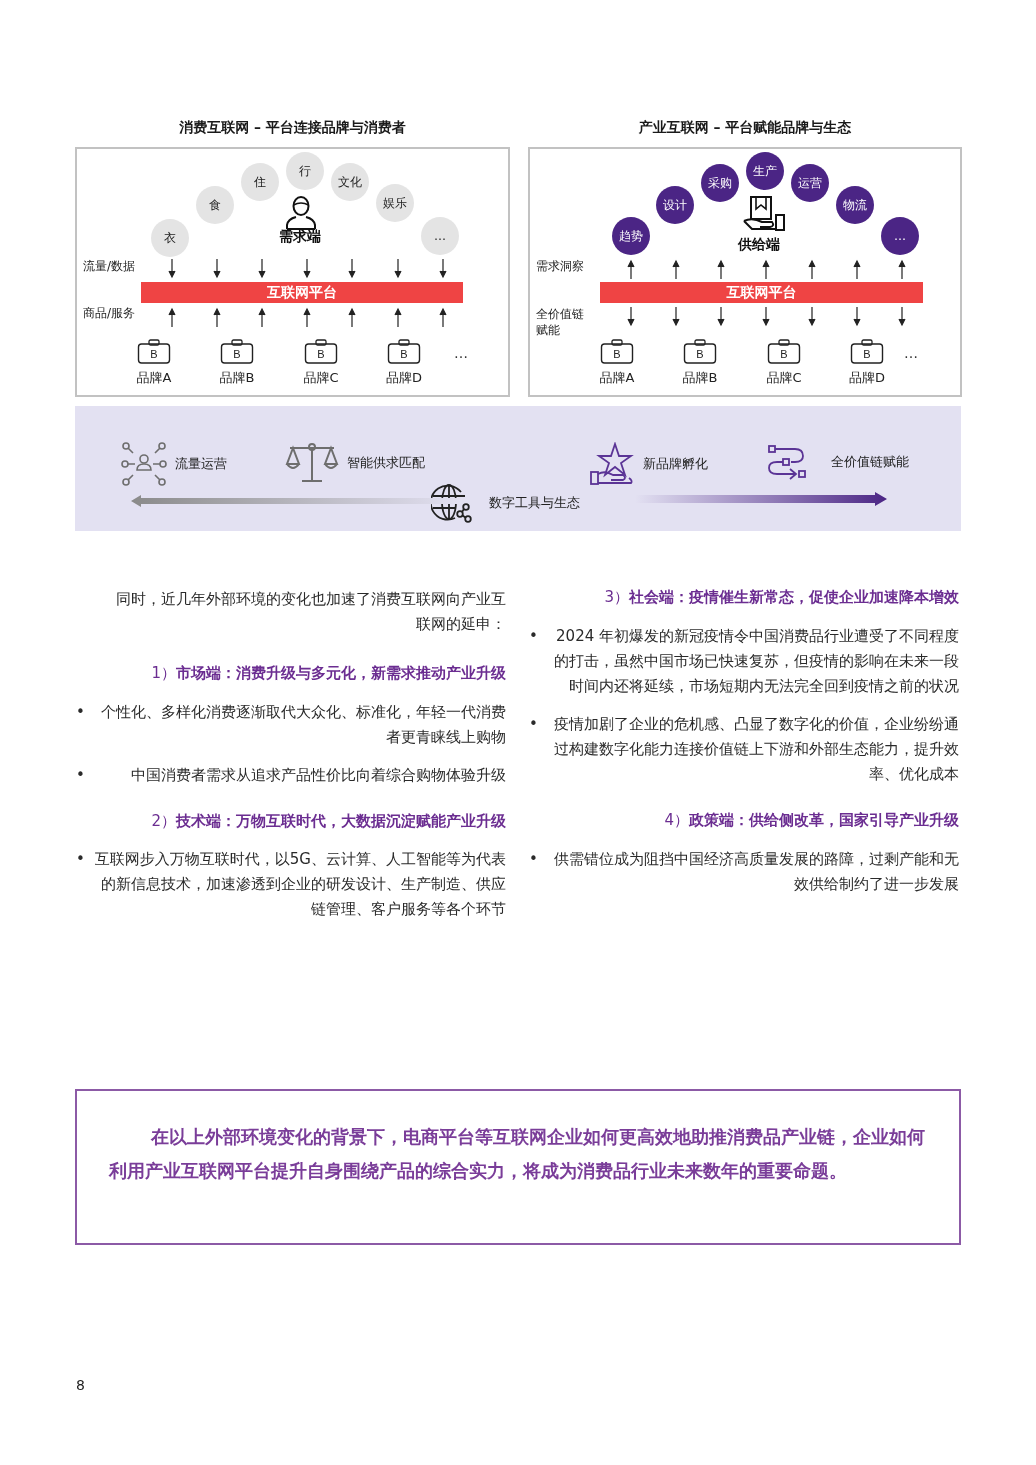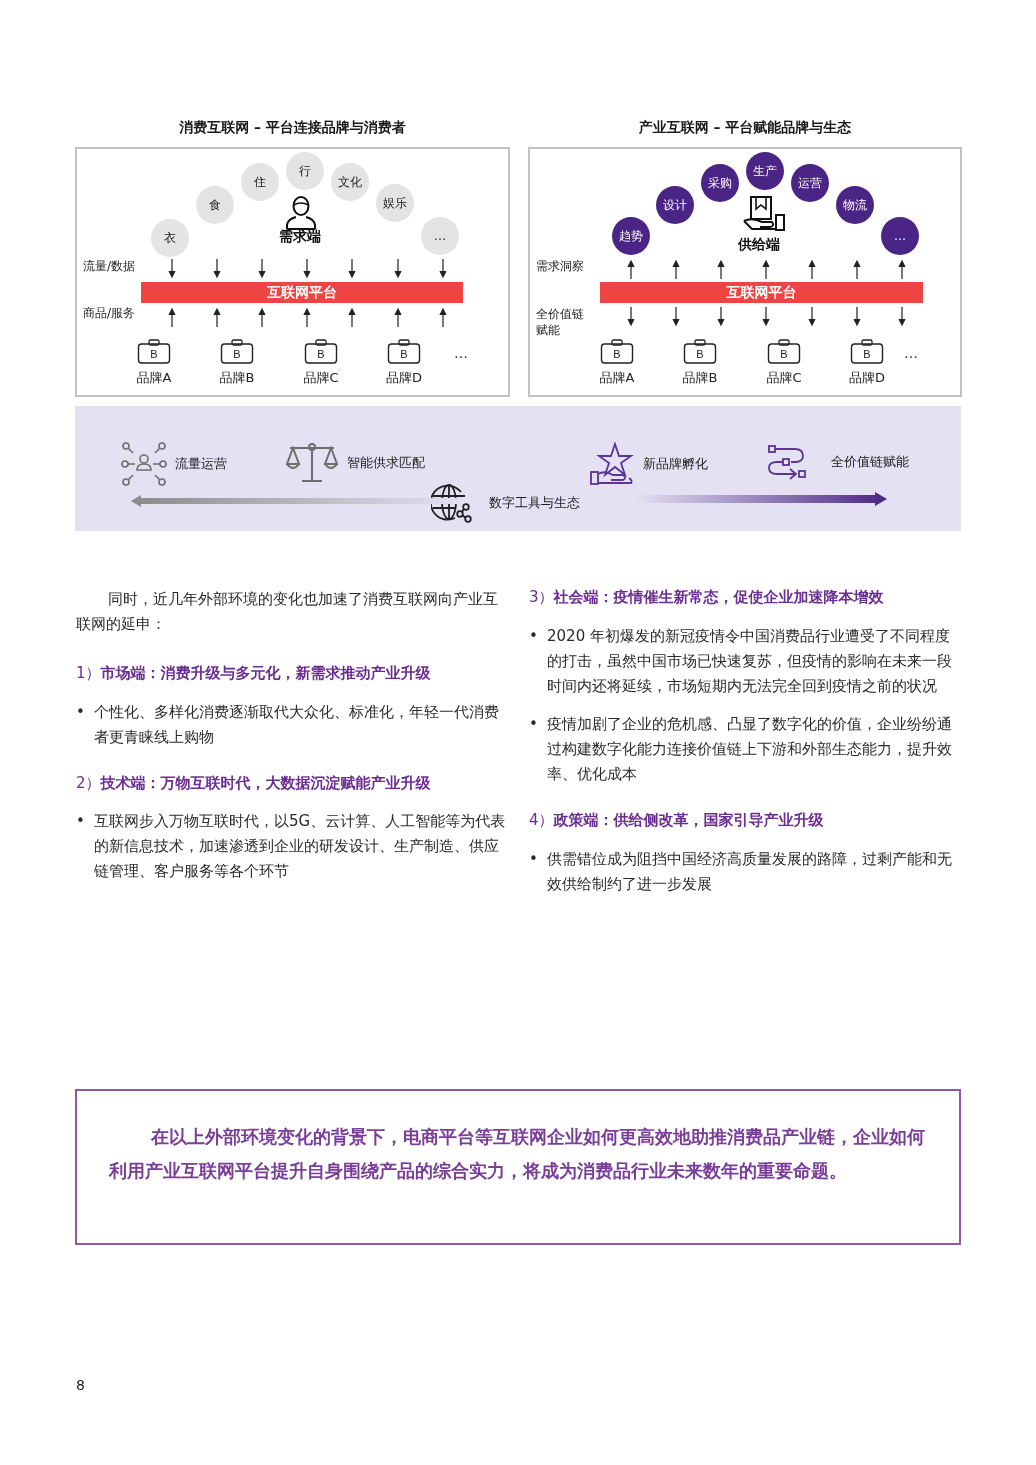--- a/index.html
+++ b/index.html
@@ -25,21 +25,21 @@
   .brand-label { font-size: 13px; color: #222; margin-top: 4px; display: block; }
   .brand-more { position: absolute; font-size: 14px; color: #333; letter-spacing: 1px; }
 
   .core-panel { position: absolute; left: 75px; top: 406px; width: 886px; height: 125px; background: #e3e1f2; }
   .core-title { position: absolute; top: 13px; left: 0; width: 100%; text-align: center; font-size: 14px; font-weight: bold; color: #1a1a1a; }
   .cap { position: absolute; display: flex; align-items: center; font-size: 13px; color: #222; }
   .cap svg { margin-right: 8px; }
   .arrow-left-bar { position: absolute; left: 56px; top: 89px; width: 330px; height: 12px; }
   .arrow-right-bar { position: absolute; left: 560px; top: 86px; width: 252px; height: 14px; }
 
-  .col { position: absolute; width: 430px; }
+  .col { position: absolute; width: 430px; text-align: right; }
   .para { font-size: 15px; line-height: 25px; color: #2a2a2a; text-indent: 32px; }
   .section-head { font-size: 15px; font-weight: bold; color: #6b2d91; margin-top: 21px; line-height: 25px; }
   .section-head .num { font-weight: normal; }
   .bullet { position: relative; padding-left: 18px; font-size: 15px; line-height: 25px; color: #2a2a2a; margin-top: 13px; }
   .bullet::before { content: "•"; position: absolute; left: 0; top: 0; }
 
   .callout { position: absolute; left: 75px; top: 1089px; width: 886px; height: 156px; border: 2px solid #8c5aa6; padding: 29px 32px 0 32px; }
   .callout-text { font-size: 18px; font-weight: bold; color: #7a3d99; line-height: 34px; text-indent: 42px; }
 
   .page-num { position: absolute; left: 76px; top: 1377px; font-size: 14px; color: #222; }
@@ -343,32 +343,33 @@
   </svg>
 </div>
 
 <div class="col" style="left:76px;top:587px;">
   <p class="para">同时，近几年外部环境的变化也加速了消费互联网向产业互联网的延申：</p>
 
   <div class="section-head" style="margin-top:24px;">
     <span class="num">1）</span><span>市场端：消费升级与多元化，新需求推动产业升级</span>
   </div>
   <div class="bullet" style="margin-top:14px;">个性化、多样化消费逐渐取代大众化、标准化，年轻一代消费者更青睐线上购物</div>
+  <div class="bullet">中国消费者需求从追求产品性价比向着综合购物体验升级</div>
 
   <div class="section-head">
     <span class="num">2）</span><span>技术端：万物互联时代，大数据沉淀赋能产业升级</span>
   </div>
   <div class="bullet">互联网步入万物互联时代，以5G、云计算、人工智能等为代表的新信息技术，加速渗透到企业的研发设计、生产制造、供应链管理、客户服务等各个环节</div>
 </div>
 
 <div class="col" style="left:529px;top:574px;">
   <div class="section-head" style="margin-top:11px;">
     <span class="num">3）</span><span>社会端：疫情催生新常态，促使企业加速降本增效</span>
   </div>
-  <div class="bullet" style="margin-top:14px;">2020 年初爆发的新冠疫情令中国消费品行业遭受了不同程度的打击，虽然中国市场已快速复苏，但疫情的影响在未来一段时间内还将延续，市场短期内无法完全回到疫情之前的状况</div>
+  <div class="bullet" style="margin-top:14px;">2024 年初爆发的新冠疫情令中国消费品行业遭受了不同程度的打击，虽然中国市场已快速复苏，但疫情的影响在未来一段时间内还将延续，市场短期内无法完全回到疫情之前的状况</div>
   <div class="bullet">疫情加剧了企业的危机感、凸显了数字化的价值，企业纷纷通过构建数字化能力连接价值链上下游和外部生态能力，提升效率、优化成本</div>
 
   <div class="section-head">
     <span class="num">4）</span><span>政策端：供给侧改革，国家引导产业升级</span>
   </div>
   <div class="bullet" style="margin-top:14px;">供需错位成为阻挡中国经济高质量发展的路障，过剩产能和无效供给制约了进一步发展</div>
 </div>
 
 <div class="callout">
   <p class="callout-text">在以上外部环境变化的背景下，电商平台等互联网企业如何更高效地助推消费品产业链，企业如何利用产业互联网平台提升自身围绕产品的综合实力，将成为消费品行业未来数年的重要命题。</p>

